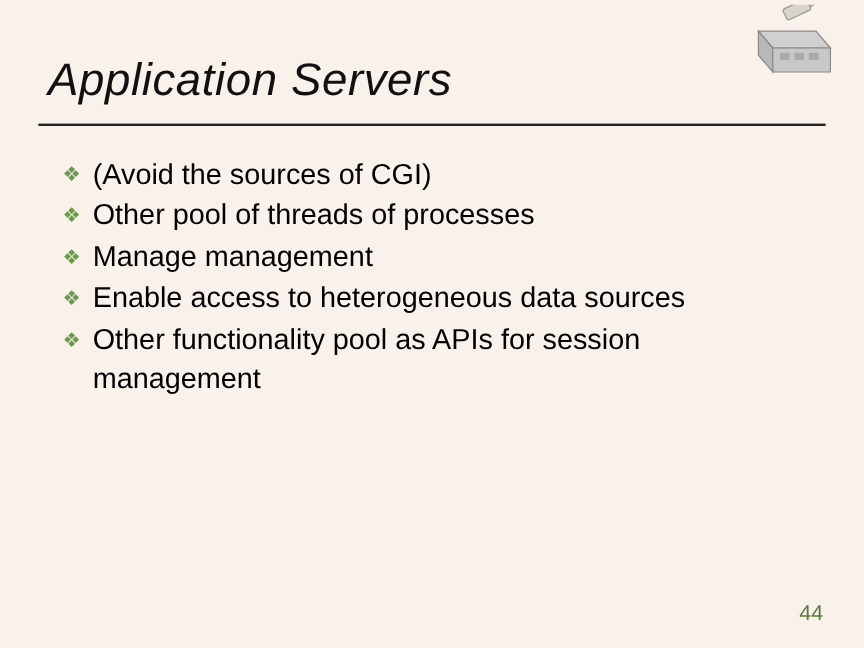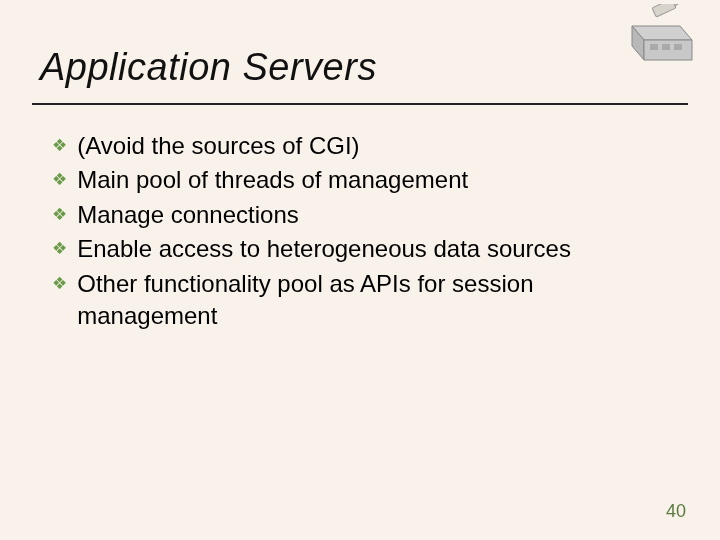--- a/index.html
+++ b/index.html
@@ -102,31 +102,31 @@
   <div class="title">Application Servers</div>
   <div class="underline"></div>
 
   <div class="body">
     <div class="item">
       <span class="bullet">❖</span>
       <span class="text">(Avoid the sources of CGI)</span>
     </div>
     <div class="item">
       <span class="bullet">❖</span>
-      <span class="text">Main pool of threads of management</span>
+      <span class="text">Other pool of threads of processes</span>
     </div>
     <div class="item">
       <span class="bullet">❖</span>
-      <span class="text">Manage connections</span>
+      <span class="text">Manage management</span>
     </div>
     <div class="item">
       <span class="bullet">❖</span>
       <span class="text">Enable access to heterogeneous data sources</span>
     </div>
     <div class="item">
       <span class="bullet">❖</span>
       <span class="text">Other functionality pool as APIs for session management</span>
     </div>
   </div>
 
-  <div class="pagenum">40</div>
+  <div class="pagenum">44</div>
 
 </div>
 
 </body></html>

